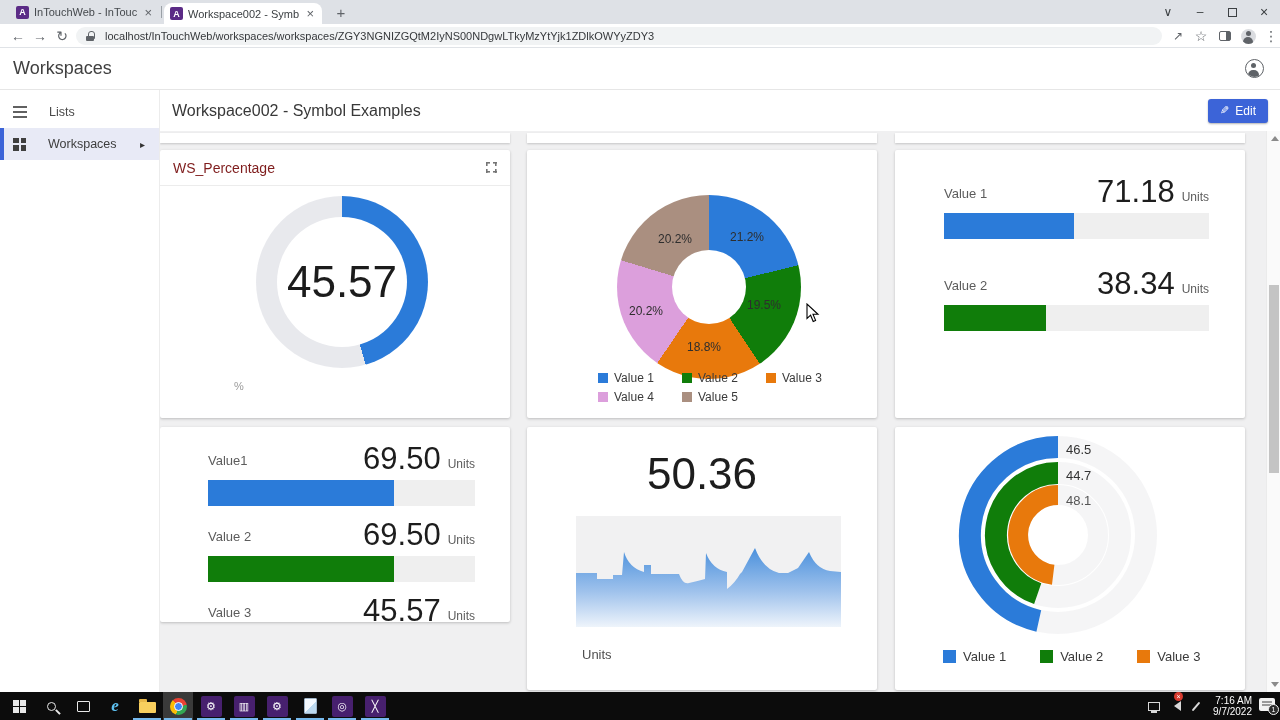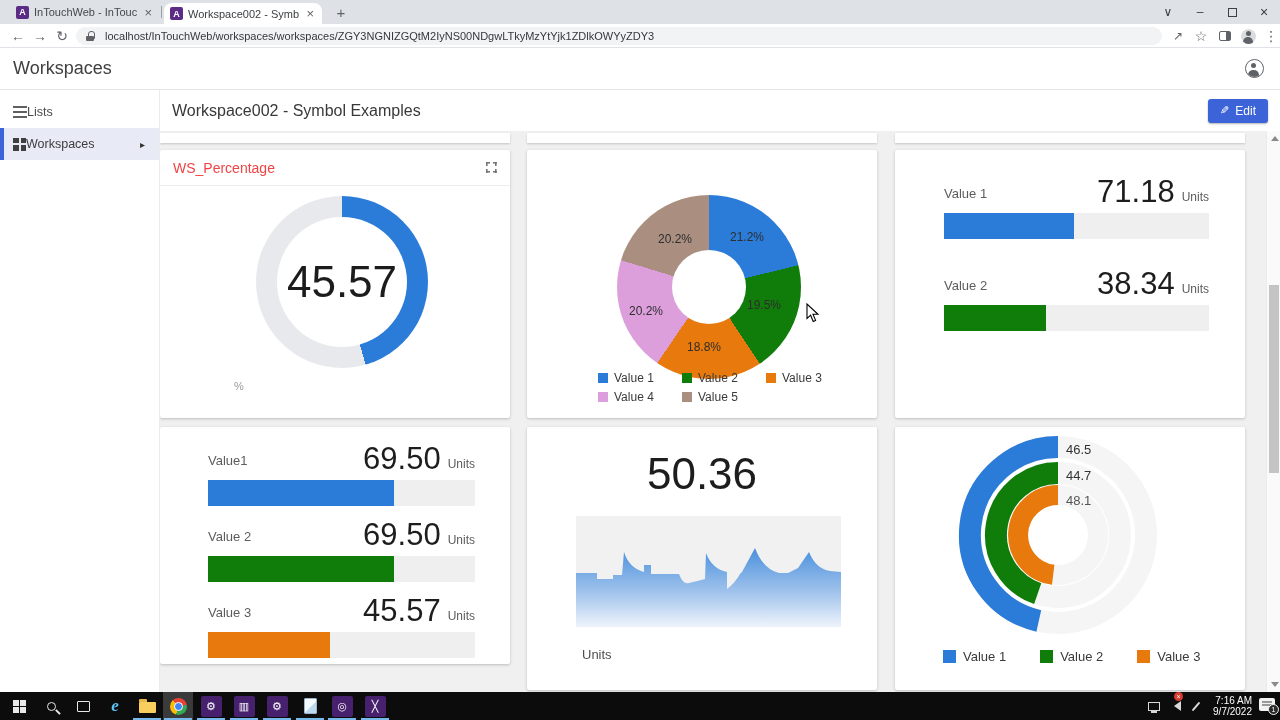--- a/index.html
+++ b/index.html
@@ -45,37 +45,37 @@
   .layout { position:absolute; top:90px; left:0; right:0; bottom:28px; }
   .sidebar { position:absolute; left:0; top:0; bottom:0; width:160px; background:#fff; border-right:1px solid #ececec; padding-top:6px; }
   .side-item { height:32px; display:flex; align-items:center; padding-left:13px; font-size:12.5px; color:#4a4a4a; position:relative; }
   .side-item.selected { background:#e8eaf6; border-left:4px solid var(--accent); padding-left:9px; color:#3d3d3d; }
   .icon-list { width:14px; height:12px; background:repeating-linear-gradient(#616161 0 2px, transparent 2px 5px); flex:0 0 14px; }
   .icon-grid { width:13px; height:13px; flex:0 0 13px; background:
       linear-gradient(#3f3f3f,#3f3f3f) 0 0/6px 5px,
       linear-gradient(#3f3f3f,#3f3f3f) 8px 0/5px 5px,
       linear-gradient(#3f3f3f,#3f3f3f) 0 7px/6px 6px,
       linear-gradient(#3f3f3f,#3f3f3f) 8px 7px/5px 6px; background-repeat:no-repeat; }
-  .side-label { }
+  .side-label { margin-left:22px; }
   .side-arrow { position:absolute; right:14px; font-size:10px; color:#333; }
   .collapse { position:absolute; bottom:6px; left:0; width:160px; height:24px; display:flex; align-items:center; }
   .collapse-label { font-size:9px; letter-spacing:1.2px; color:#8a8a8a; margin-left:13px; }
   .collapse-ch { position:absolute; right:22px; font-size:14px; color:#555; }
 
   .main { position:absolute; left:160px; right:0; top:0; bottom:0; }
   .page-head { height:41px; background:#fff; display:flex; align-items:center; padding:0 12px; }
   .page-title { font-size:16px; font-weight:500; color:#383838; }
   .edit-btn { margin-left:auto; background:var(--accent); color:#fff; font-size:12px; font-weight:500; height:24px; padding:0 12px; border-radius:3px; display:flex; align-items:center; box-shadow:0 1px 2px rgba(0,0,0,.3); }
   .edit-pencil { font-size:11px; margin-right:6px; transform:scaleX(-1); display:inline-block; }
 
   .content { position:absolute; top:41px; left:0; right:0; bottom:0; background:#f0f0f1; overflow:hidden; }
   .strip { position:absolute; top:2px; height:10px; background:#fff; box-shadow:0 1px 2px rgba(0,0,0,.18); }
   .card { position:absolute; width:350px; background:#fff; border-radius:2px; box-shadow:0 1px 3px rgba(0,0,0,.22); overflow:hidden; }
   .card-head { height:36px; display:flex; align-items:center; padding:0 13px; border-bottom:1px solid #ececec; }
-  .card-title { font-size:14px; font-weight:500; color:#ef4444; }
+  .card-title { font-size:14px; font-weight:500; color:#7f1d1d; }
   .expand { margin-left:auto; width:11px; height:11px; background:
       linear-gradient(#757575,#757575) 0 0/4px 1.6px,
       linear-gradient(#757575,#757575) 0 0/1.6px 4px,
       linear-gradient(#757575,#757575) 100% 0/4px 1.6px,
       linear-gradient(#757575,#757575) 100% 0/1.6px 4px,
       linear-gradient(#757575,#757575) 0 100%/4px 1.6px,
       linear-gradient(#757575,#757575) 0 100%/1.6px 4px,
       linear-gradient(#757575,#757575) 100% 100%/4px 1.6px,
       linear-gradient(#757575,#757575) 100% 100%/1.6px 4px; background-repeat:no-repeat; }
 
@@ -291,21 +291,21 @@
                 <span class="blabel">Value 2</span>
                 <span class="bval">38.34</span>
                 <span class="bunit">Units</span>
               </div>
             <div class="btrack">
                 <div class="bfill" style="width: 38.34%; background: rgb(16, 125, 10);"></div>
               </div>
           </div>
         </div>
 
-        <div class="card bars-pad-b" style="left:0;top:296px;height:237px">
+        <div class="card bars-pad-b" style="left:0;top:296px;height:195px">
           <div class="brow-b">
             <div class="bhead">
                 <span class="blabel">Value1</span>
                 <span class="bval">69.50</span>
                 <span class="bunit">Units</span>
               </div>
             <div class="btrack">
                 <div class="bfill" style="width: 69.5%; background: rgb(43, 123, 217);"></div>
               </div>
           </div>

